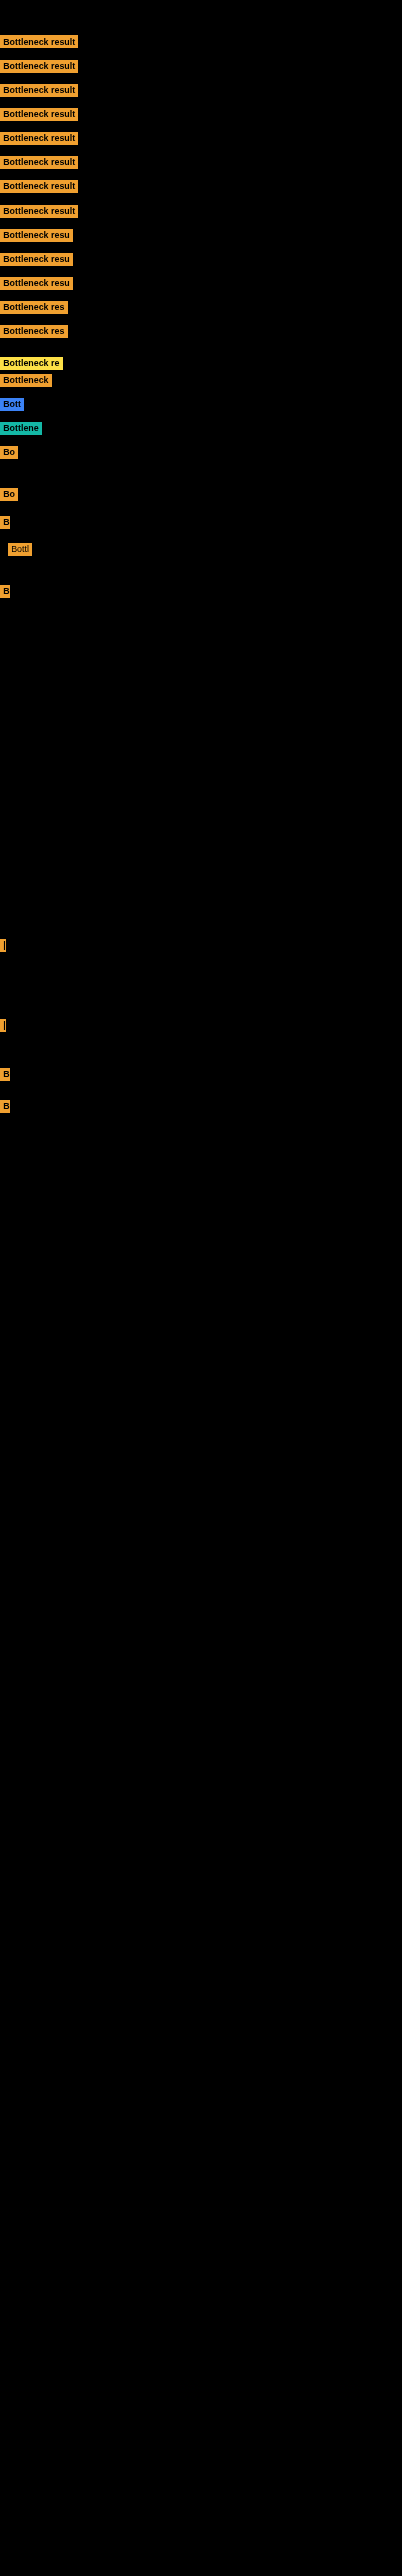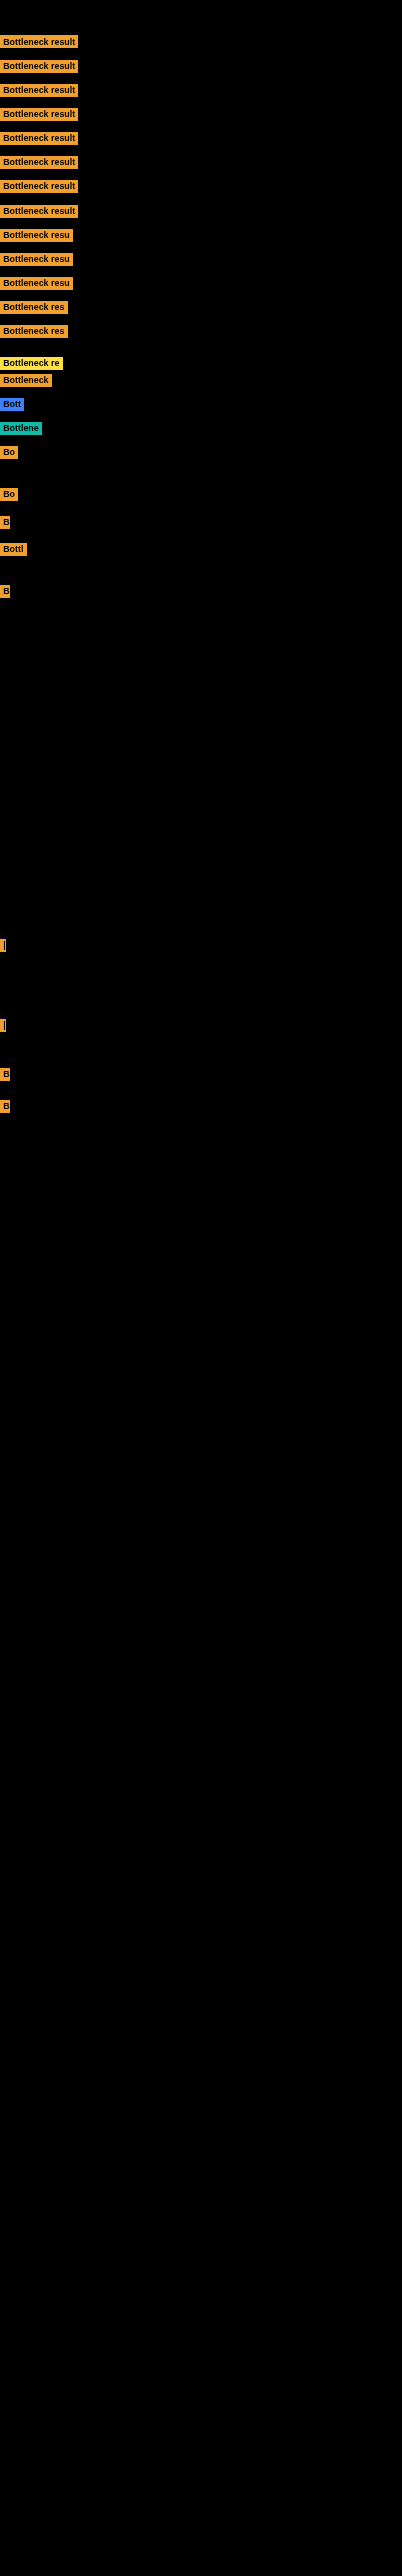--- a/index.html
+++ b/index.html
@@ -43,20 +43,20 @@
     <div style="position: absolute; top: 264px; left: 0px; max-width: 76px; background-color: rgb(240, 160, 48); color: rgb(0, 0, 0); font-size: 8.9px; font-weight: bold; padding: 1.6px 3.2px; overflow: hidden; white-space: nowrap; font-family: Arial, sans-serif;">Bottleneck resu</div>
     <div style="position: absolute; top: 288px; left: 0px; max-width: 71px; background-color: rgb(240, 160, 48); color: rgb(0, 0, 0); font-size: 8.9px; font-weight: bold; padding: 1.6px 3.2px; overflow: hidden; white-space: nowrap; font-family: Arial, sans-serif;">Bottleneck res</div>
     <div style="position: absolute; top: 312px; left: 0px; max-width: 71px; background-color: rgb(240, 160, 48); color: rgb(0, 0, 0); font-size: 8.9px; font-weight: bold; padding: 1.6px 3.2px; overflow: hidden; white-space: nowrap; font-family: Arial, sans-serif;">Bottleneck res</div>
     <div style="position: absolute; top: 344px; left: 0px; max-width: 66px; background-color: #fde047; color: rgb(0, 0, 0); font-size: 8.9px; font-weight: bold; padding: 1.6px 3.2px; overflow: hidden; white-space: nowrap; font-family: Arial, sans-serif;">Bottleneck re</div>
     <div style="position: absolute; top: 361px; left: 0px; max-width: 52px; background-color: rgb(240, 160, 48); color: rgb(0, 0, 0); font-size: 8.9px; font-weight: bold; padding: 1.6px 3.2px; overflow: hidden; white-space: nowrap; font-family: Arial, sans-serif;">Bottleneck</div>
     <div style="position: absolute; top: 385px; left: 0px; max-width: 31px; background-color: #3b82f6; color: rgb(0, 0, 0); font-size: 8.9px; font-weight: bold; padding: 1.6px 3.2px; overflow: hidden; white-space: nowrap; font-family: Arial, sans-serif;">Bott</div>
     <div style="position: absolute; top: 409px; left: 0px; max-width: 47px; background-color: #14b8a6; color: rgb(0, 0, 0); font-size: 8.9px; font-weight: bold; padding: 1.6px 3.2px; overflow: hidden; white-space: nowrap; font-family: Arial, sans-serif;">Bottlene</div>
     <div style="position: absolute; top: 433px; left: 0px; max-width: 17.7px; background-color: rgb(240, 160, 48); color: rgb(0, 0, 0); font-size: 8.9px; font-weight: bold; padding: 1.6px 3.2px; overflow: hidden; white-space: nowrap; font-family: Arial, sans-serif;">Bo</div>
     <div style="position: absolute; top: 475px; left: 0px; max-width: 17.7px; background-color: rgb(240, 160, 48); color: rgb(0, 0, 0); font-size: 8.9px; font-weight: bold; padding: 1.6px 3.2px; overflow: hidden; white-space: nowrap; font-family: Arial, sans-serif;">Bo</div>
     <div style="position: absolute; top: 503px; left: 0px; max-width: 9.7px; background-color: rgb(240, 160, 48); color: rgb(0, 0, 0); font-size: 8.9px; font-weight: bold; padding: 1.6px 3.2px; overflow: hidden; white-space: nowrap; font-family: Arial, sans-serif;">B</div>
-    <div style="position: absolute; top: 530px; left: 0px; max-width: 34px; background-color: rgb(240, 160, 48); color: rgb(0, 0, 0); font-size: 8.9px; font-weight: bold; padding: 1.6px 3.2px; overflow: hidden; white-space: nowrap; font-family: Arial, sans-serif;">Bottl</div>
+    <div style="position: absolute; top: 530px; left: 8px; max-width: 34px; background-color: rgb(240, 160, 48); color: rgb(0, 0, 0); font-size: 8.9px; font-weight: normal; padding: 1.6px 3.2px; overflow: hidden; white-space: nowrap; font-family: Arial, sans-serif;">Bottl</div>
     <div style="position: absolute; top: 572px; left: 0px; max-width: 9.7px; background-color: rgb(240, 160, 48); color: rgb(0, 0, 0); font-size: 8.9px; font-weight: bold; padding: 1.6px 3.2px; overflow: hidden; white-space: nowrap; font-family: Arial, sans-serif;">B</div>
     <div style="position: absolute; top: 926px; left: 0px; max-width: 4.8px; background-color: rgb(240, 160, 48); color: rgb(0, 0, 0); font-size: 8.9px; font-weight: bold; padding: 1.6px 3.2px; overflow: hidden; white-space: nowrap; font-family: Arial, sans-serif;">|</div>
     <div style="position: absolute; top: 1006px; left: 0px; max-width: 4.8px; background-color: rgb(240, 160, 48); color: rgb(0, 0, 0); font-size: 8.9px; font-weight: bold; padding: 1.6px 3.2px; overflow: hidden; white-space: nowrap; font-family: Arial, sans-serif;">|</div>
     <div style="position: absolute; top: 1055px; left: 0px; max-width: 9.7px; background-color: rgb(240, 160, 48); color: rgb(0, 0, 0); font-size: 8.9px; font-weight: bold; padding: 1.6px 3.2px; overflow: hidden; white-space: nowrap; font-family: Arial, sans-serif;">B</div>
     <div style="position: absolute; top: 1087px; left: 0px; max-width: 9.7px; background-color: rgb(240, 160, 48); color: rgb(0, 0, 0); font-size: 8.9px; font-weight: bold; padding: 1.6px 3.2px; overflow: hidden; white-space: nowrap; font-family: Arial, sans-serif;">B</div>
   </div>
 
 
 </body></html>

